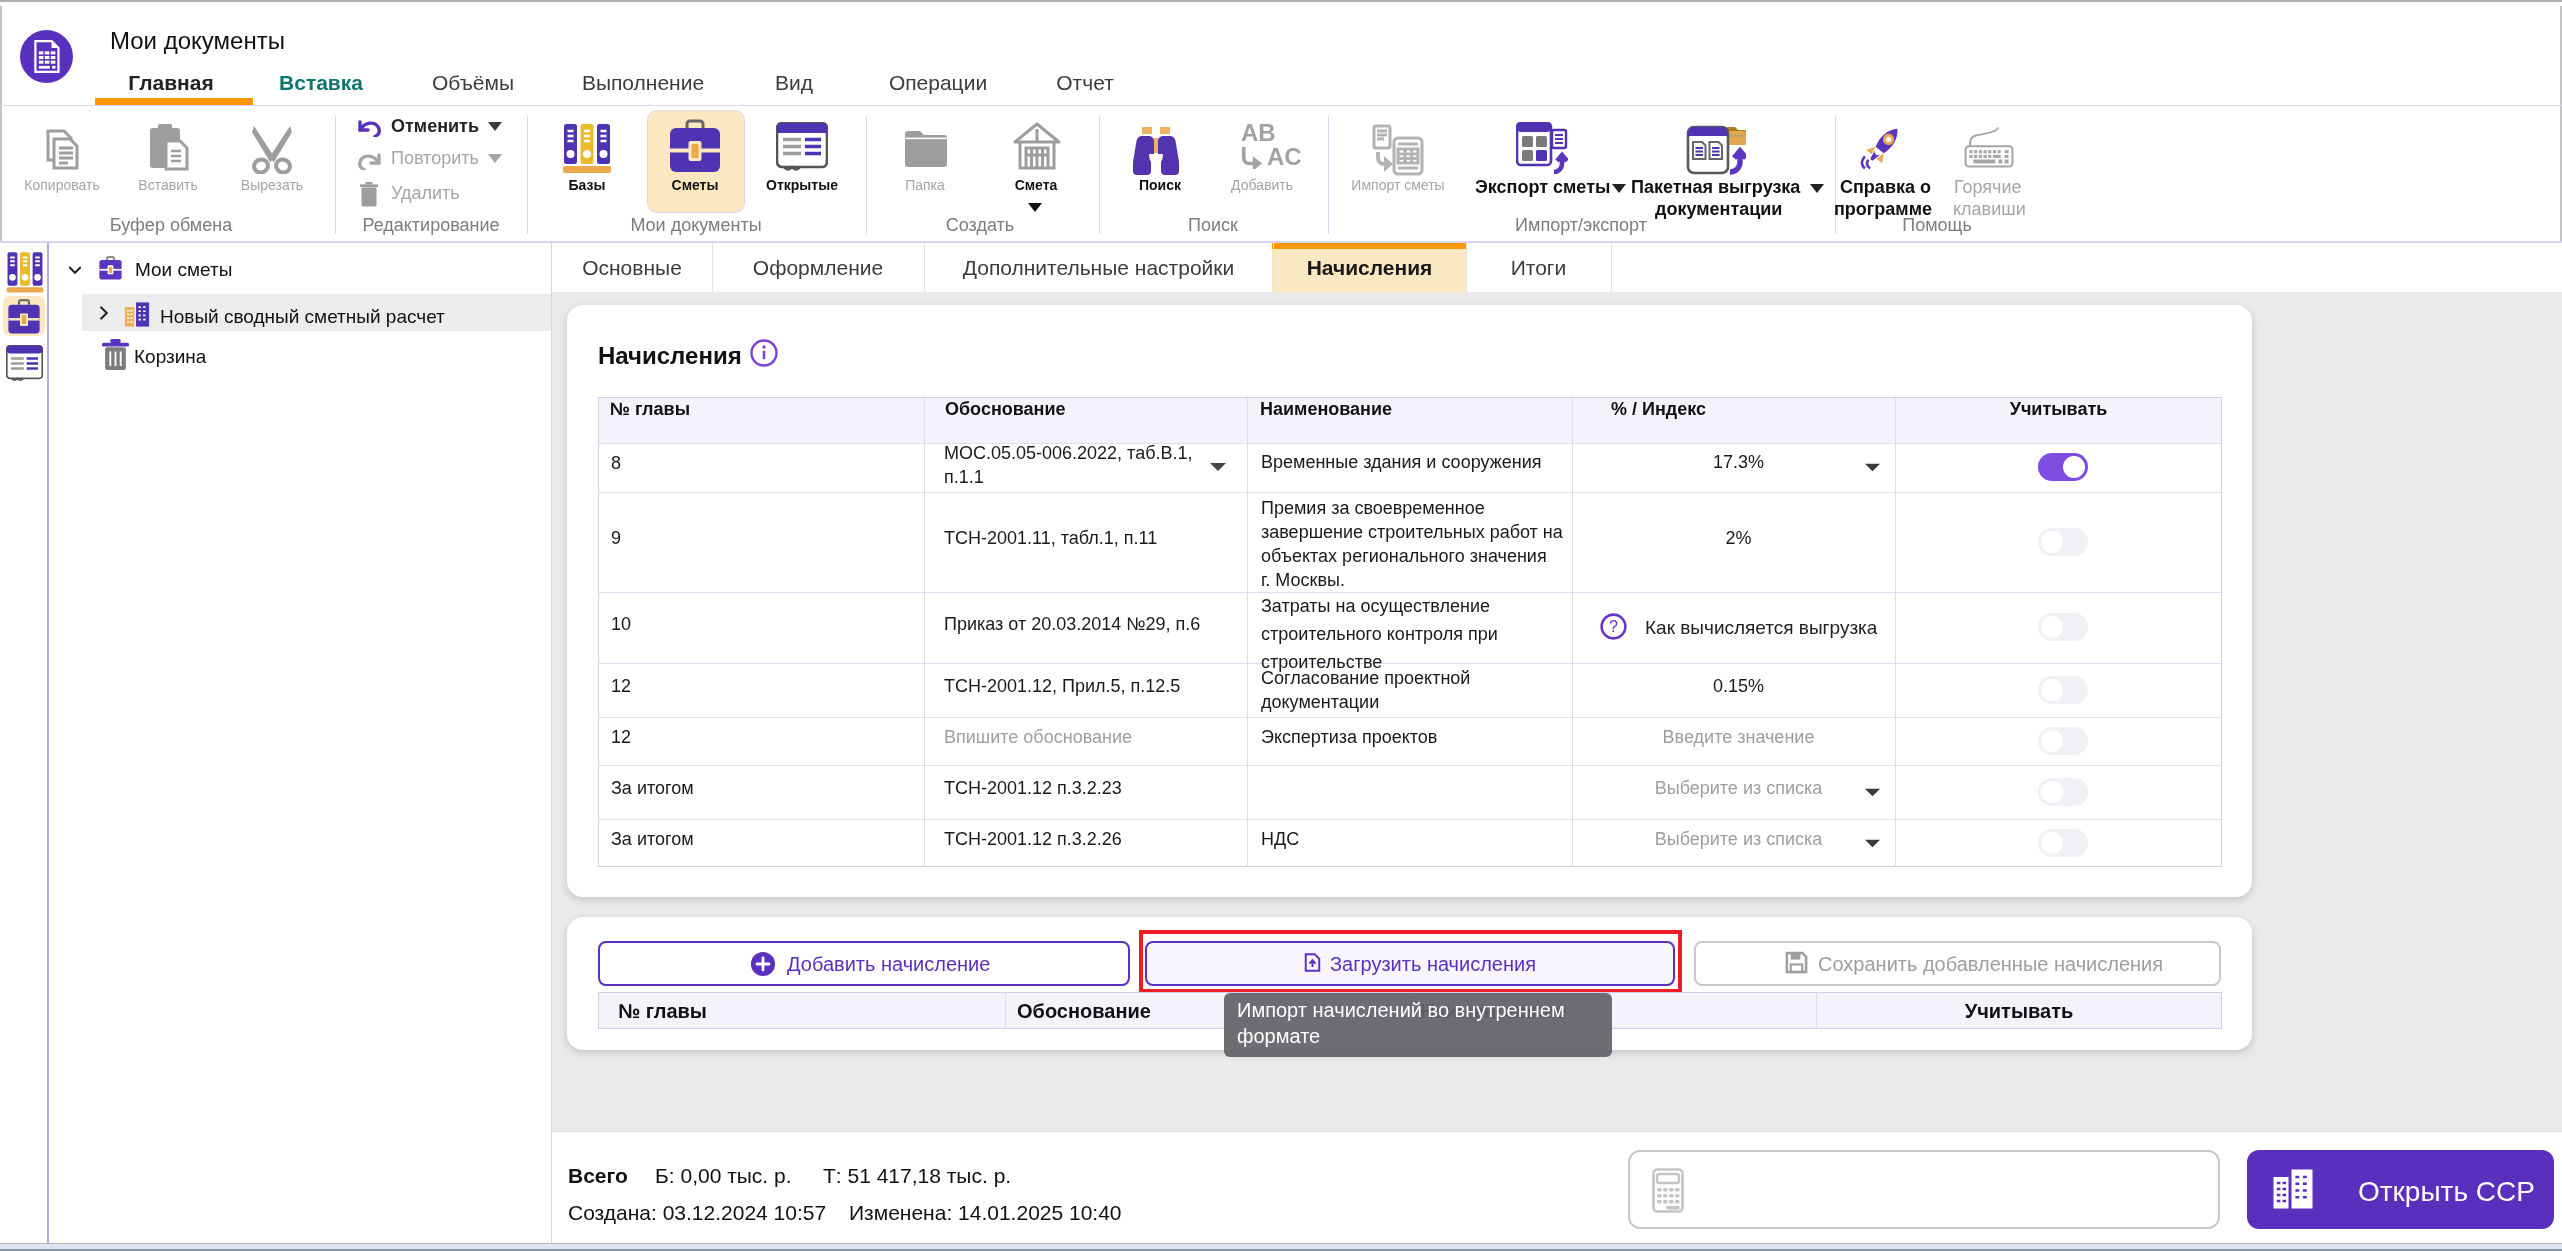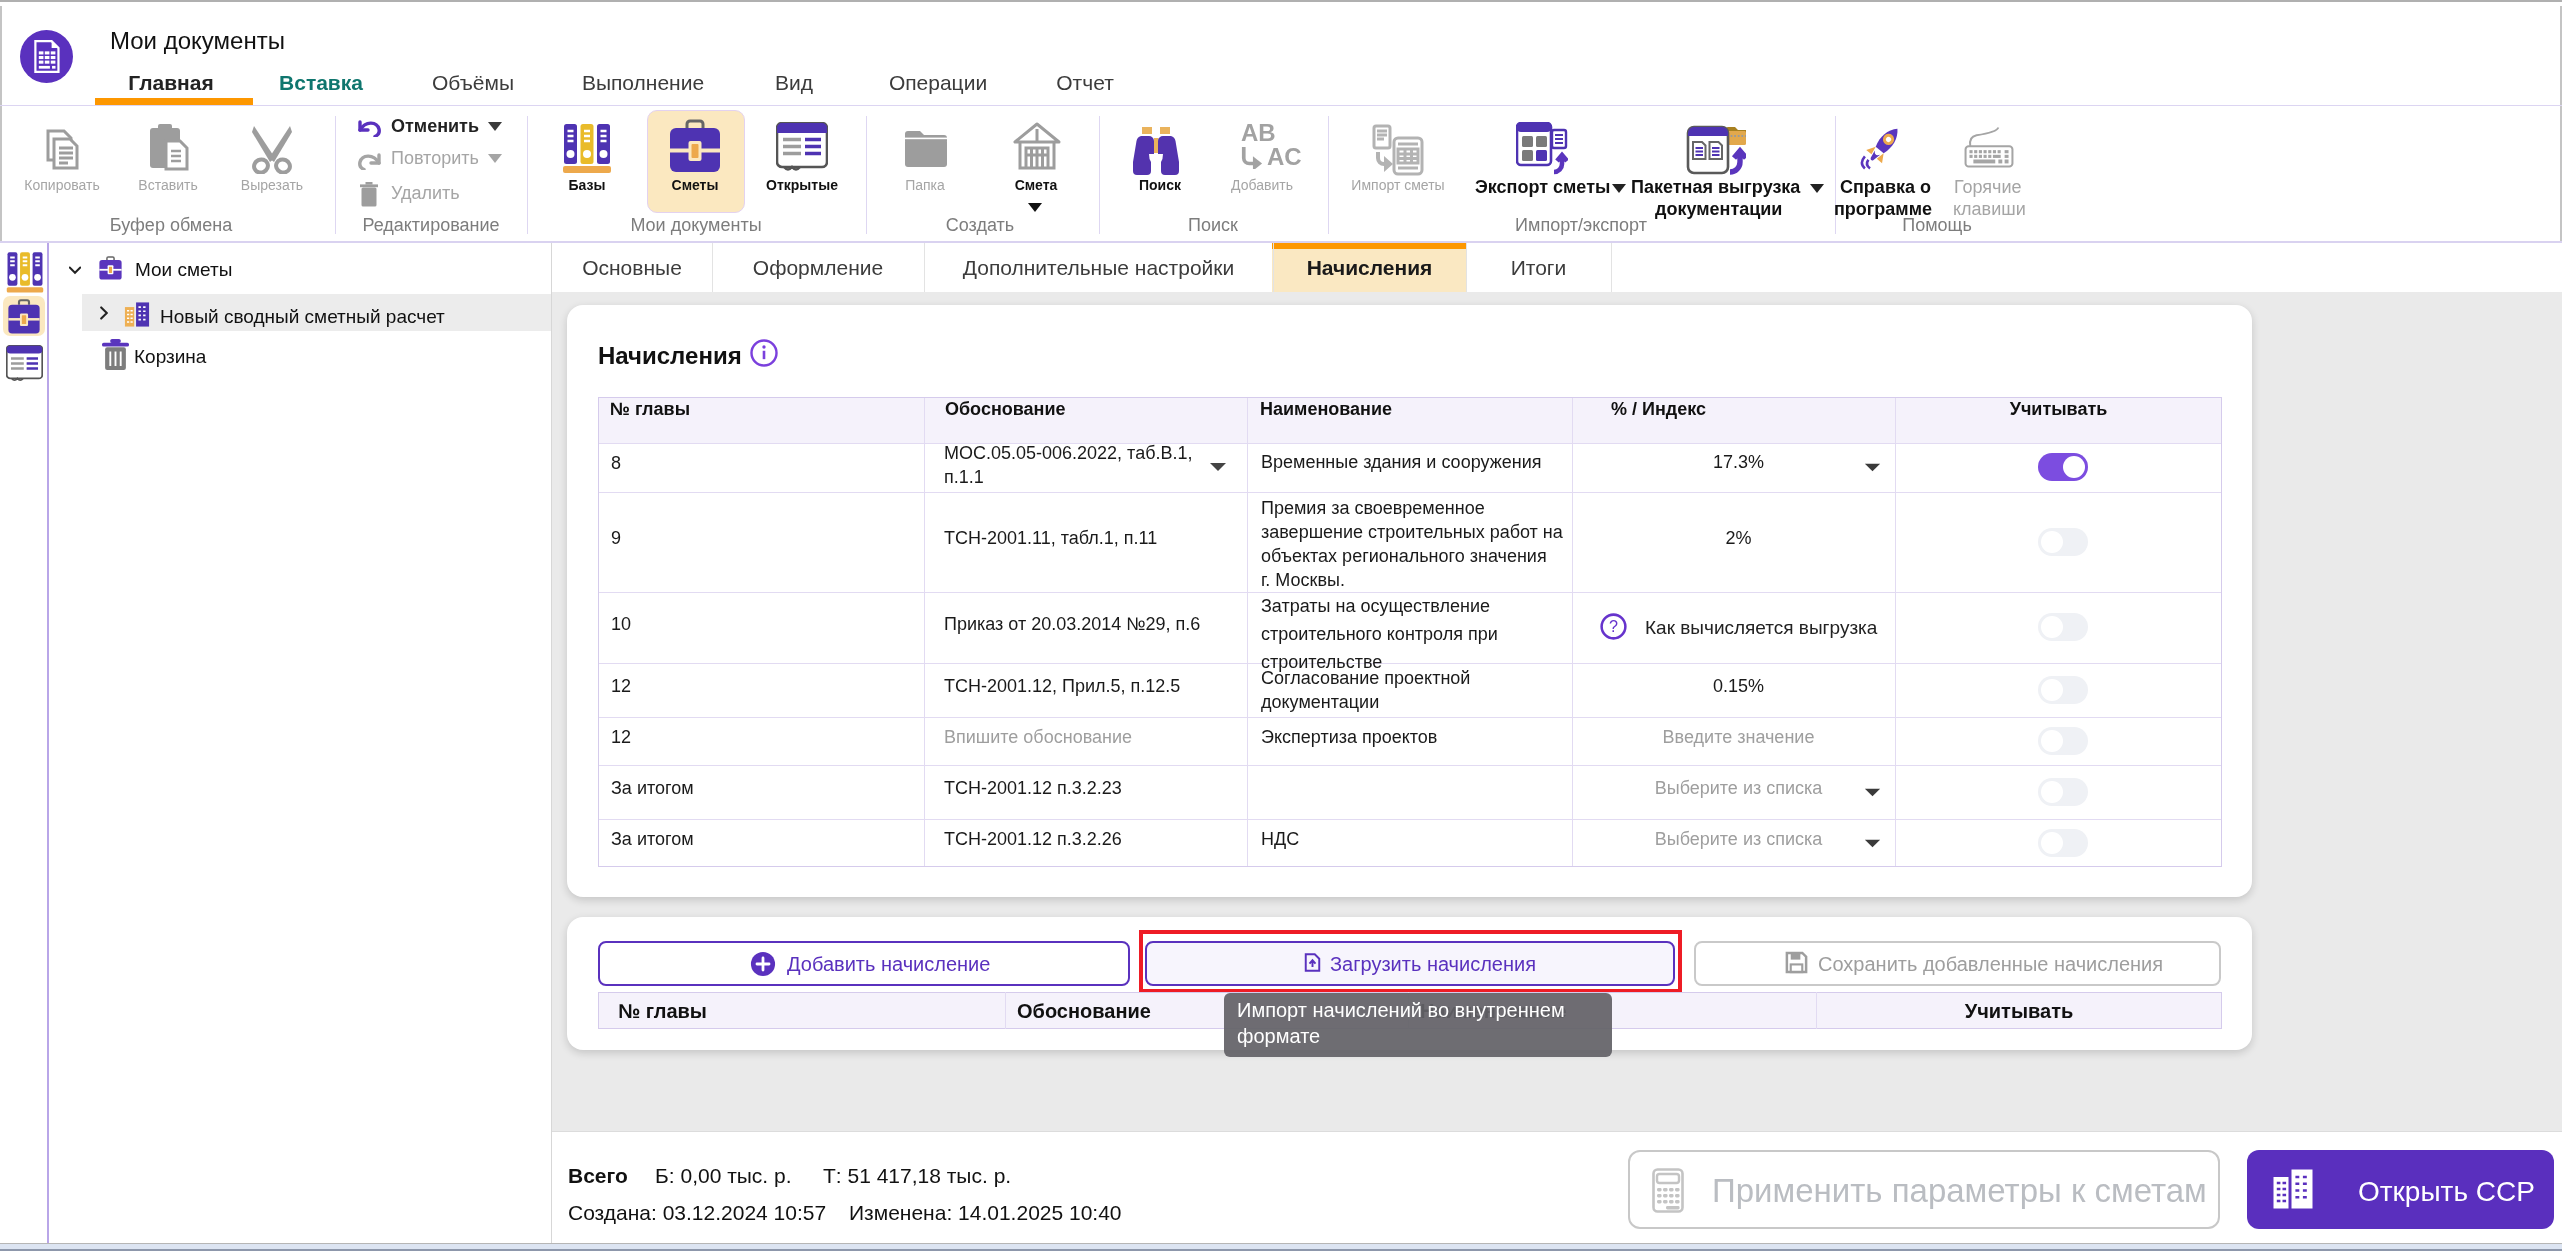--- a/index.html
+++ b/index.html
@@ -535,21 +535,20 @@
         <rect x="11" y="26" width="4.6" height="3.4" rx="1.4"></rect>
         <rect x="17" y="26" width="4.6" height="3.4" rx="1.4"></rect>
         <rect x="23" y="26" width="4.6" height="3.4" rx="1.4"></rect>
     <rect x="5" y="32" width="4.6" height="3.4" rx="1.4"></rect>
         <rect x="11" y="32" width="4.6" height="3.4" rx="1.4"></rect>
         <rect x="17" y="32" width="4.6" height="3.4" rx="1.4"></rect>
         <rect x="23" y="32" width="4.6" height="3.4" rx="1.4"></rect>
     <rect x="14" y="38" width="13.6" height="3.4" rx="1.4"></rect>
   </g>
 </svg>
-<div class="abs lbl" style="left:1712px;top:1172px;font-size:33px;color:#babdc2;">Применить параметры к сметам</div>
 <div class="abs" style="left:2247px;top:1150px;width:307px;height:79px;background:#5a2fbe;border-radius:12px;"></div>
 <svg class="abs" style="left:2272px;top:1168px;" width="42" height="42" viewBox="0 0 28 28">
   <rect x="1" y="6" width="10" height="21" fill="#fff"></rect>
   <g stroke="#5a2fbe" stroke-width="1.6">
         <path d="M3.2 10 h2.4 M7 10 h2.4 M3.2 14 h2.4 M7 14 h2.4 M3.2 18 h2.4 M7 18 h2.4 M3.2 22 h2.4 M7 22 h2.4"></path>
       </g>
   <rect x="13" y="1" width="14" height="26" fill="#fff"></rect>
   <g stroke="#5a2fbe" stroke-width="1.8">
         <path d="M15.6 6 h2.6 M20.6 6 h2.6 M15.6 10.5 h2.6 M20.6 10.5 h2.6 M15.6 15 h2.6 M20.6 15 h2.6 M15.6 19.5 h2.6 M20.6 19.5 h2.6"></path>
       </g>

